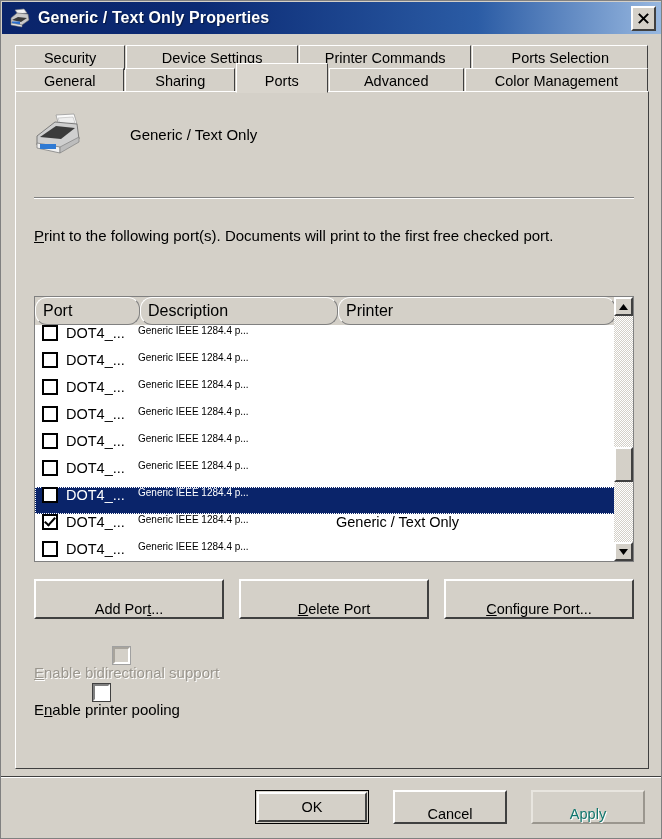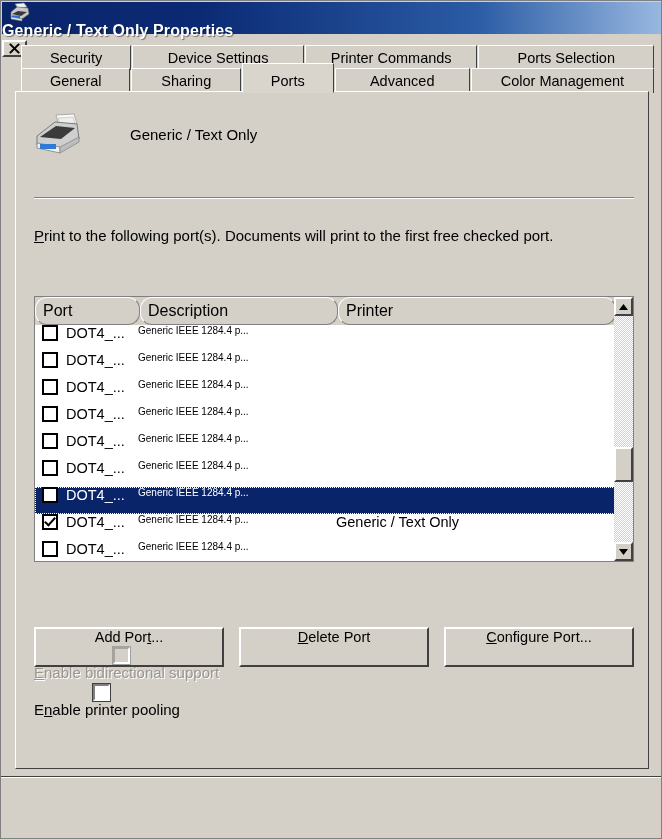--- a/index.html
+++ b/index.html
@@ -20,22 +20,22 @@
     box-sizing: border-box;
   }
 
   
   .titlebar {
     position: absolute;
     left: 1px; top: 1px;
     width: 660px; height: 32px;
     background: linear-gradient(to right, #0a246a 0%, #0b2a74 30%, #2b5ca5 72%, #98b8e0 100%);
     display: flex;
-    box-sizing: border-box;
-    flex-direction: column;
+    align-items: center;
+    box-sizing: border-box;
   }
   .title-icon {
     width: 22px; height: 20px;
     margin-left: 7px; margin-right: 7px;
     flex: 0 0 auto;
   }
   .title-text {
     color: #ffffff;
     font-size: 16px;
     font-weight: bold;
@@ -56,21 +56,21 @@
     align-items: center;
     justify-content: center;
     box-sizing: border-box;
     cursor: default;
   }
   .close-btn svg { display: block; }
 
   
   .tabstrip {
     position: absolute;
-    left: 20px; top: 44px;
+    left: 14px; top: 44px;
     width: 634px; height: 47px; text-align: right;
   }
   .tabrow {
     position: absolute;
     left: 0;
     width: 634px;
     height: 25px;
     display: flex;
   }
   .tabrow.row1 { top: 0px; }
@@ -293,25 +293,24 @@
   .btn {
     background: #d4d0c8;
     border-top: 2px solid #ffffff;
     border-left: 2px solid #ffffff;
     border-right: 2px solid #404040;
     border-bottom: 2px solid #404040;
     font-family: "Liberation Sans", sans-serif;
     font-size: 14.5px;
     color: #000000;
     display: flex;
-    align-items: flex-start;
+    align-items: flex-end;
     justify-content: center;
     box-sizing: border-box;
     cursor: default;
-    margin-top: 48px;
   }
   .btn-port { width: 190px; height: 40px; }
 
   
   .opt {
     position: absolute;
     left: 18px;
     display: flex;
     align-items: center;
     cursor: default;

